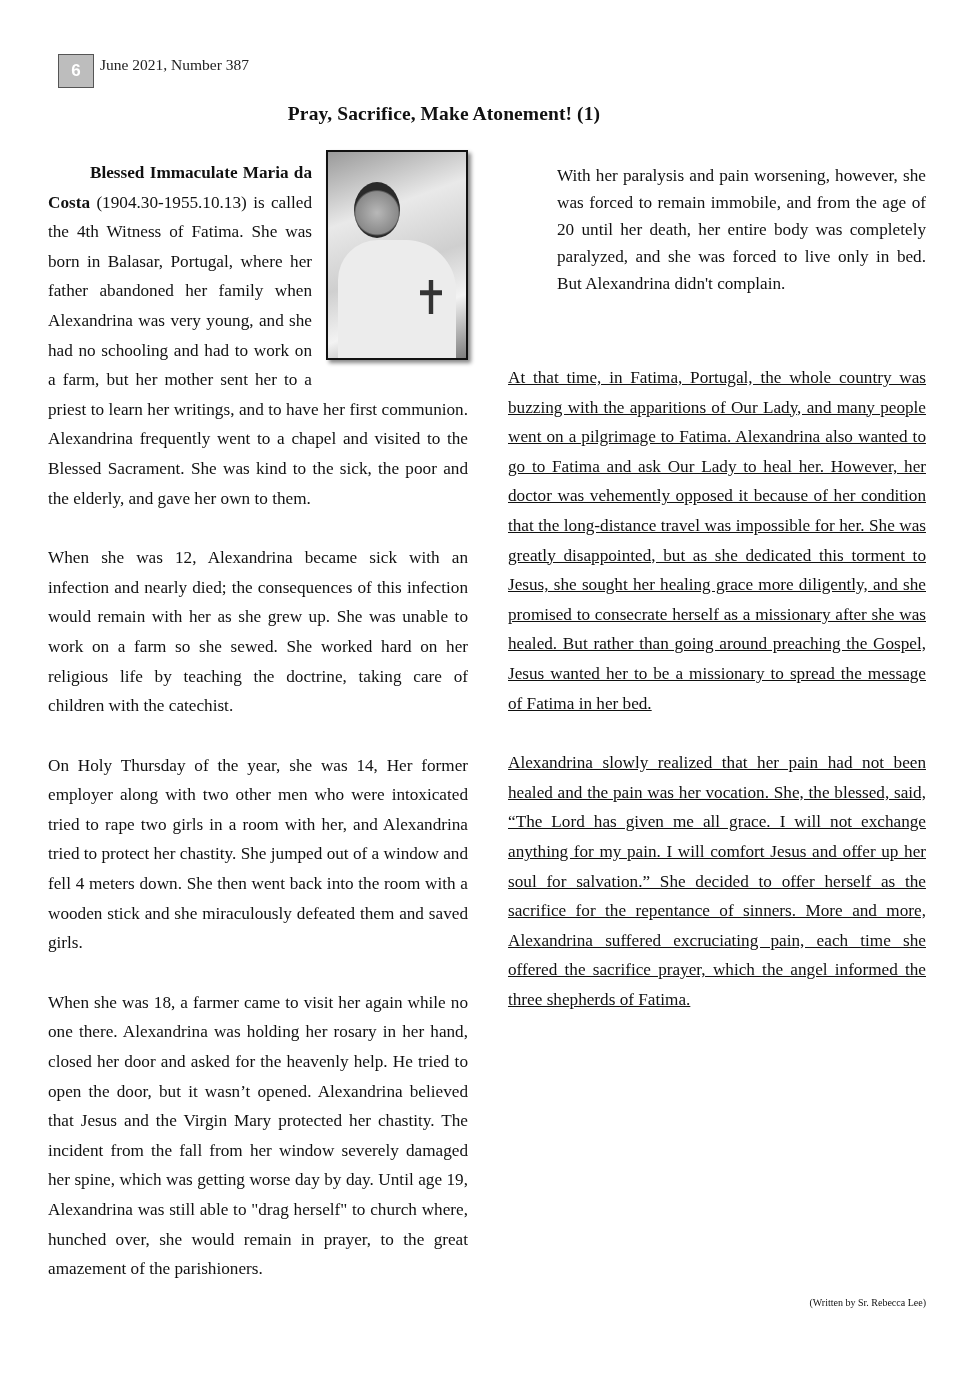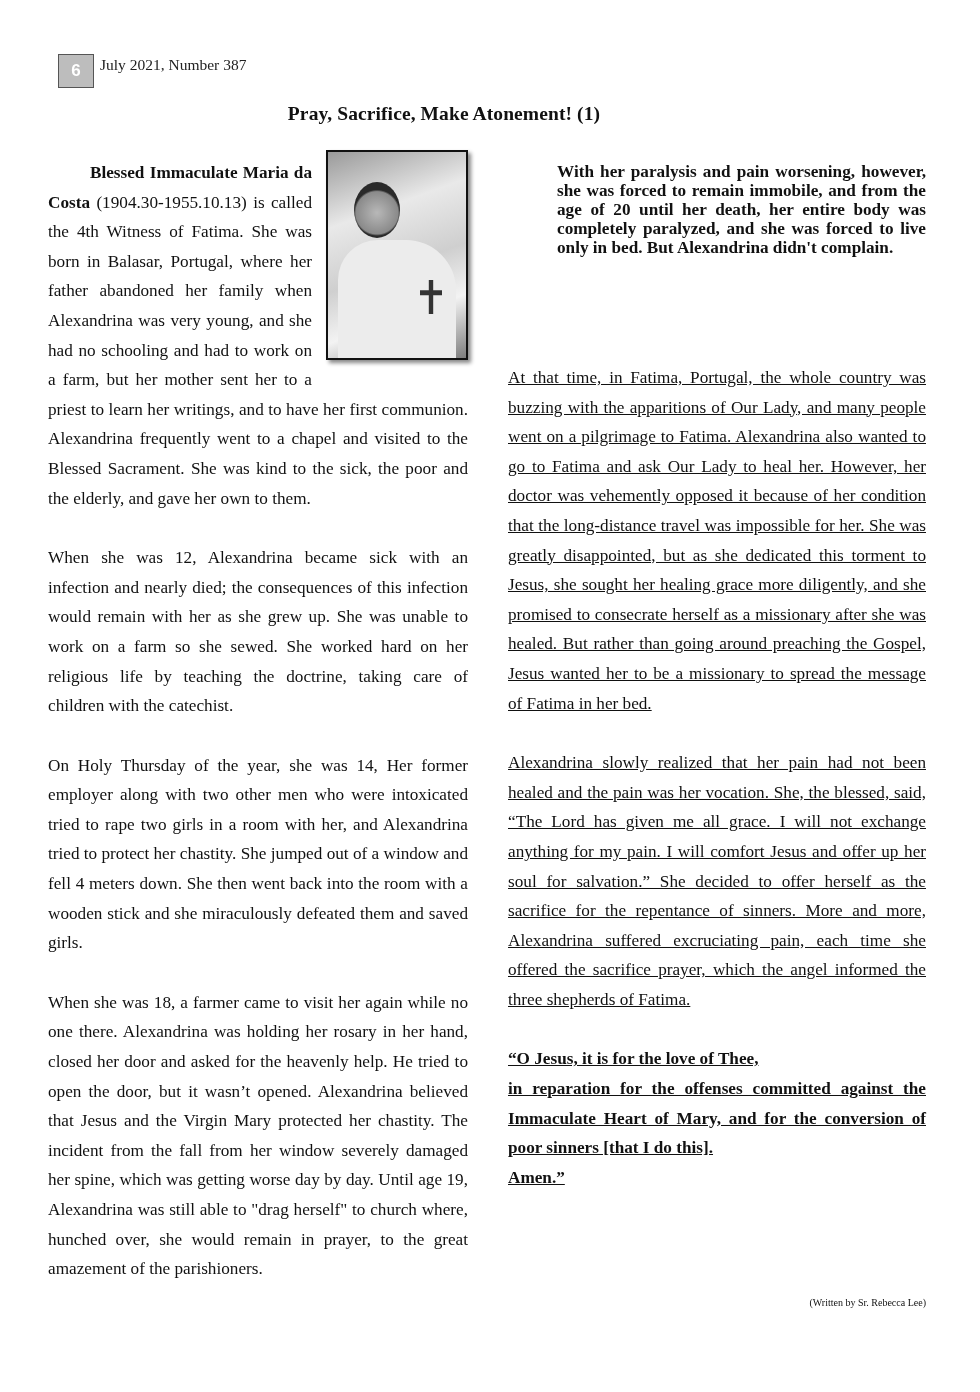--- a/index.html
+++ b/index.html
@@ -10,42 +10,42 @@
               font-family:"Liberation Sans", sans-serif; font-weight:bold; font-size:17px;
               display:flex; align-items:center; justify-content:center; box-sizing:border-box; }
   .issue { margin-left:6px; font-size:15.5px; color:#222; margin-top:-12px; }
   .title { position:absolute; left:0; width:888px; top:103px; text-align:center;
            font-weight:bold; font-size:19.5px; letter-spacing:0.1px; }
   .col { position:absolute; font-size:17.2px; line-height:29.6px; text-align:justify; }
   .col p { margin:0 0 30px 0; }
   .left { left:48px; width:420px; top:158px; }
   .right { left:508px; width:418px; top:363px;text-decoration:underline; }
   .right-top { position:absolute; left:557px; width:369px; top:162px; font-size:17.2px;
-               line-height:19px; text-align:justify;font-weight:bold; }
+               line-height:27px; text-align:justify; }
   .photo { float:right; width:138px; height:206px; margin:-8px 0 6px 14px;
            border:2px solid #111; box-shadow:3px 3px 4px #888;
            background:linear-gradient(160deg,#9a9a9a 0%,#e9e9e9 30%,#cfcfcf 55%,#f3f3f3 75%,#7e7e7e 100%);
            position:relative; overflow:hidden; }
   .photo .head { position:absolute; left:26px; top:30px; width:46px; height:56px; border-radius:50%;
                  background:radial-gradient(circle at 50% 55%, #b8b8b8 0%, #8a8a8a 55%, #2a2a2a 60%); }
   .photo .body { position:absolute; left:10px; top:88px; width:118px; height:120px;
                  border-radius:40px 50px 0 0; background:#ececec; }
   .photo .crucifix { position:absolute; left:92px; top:128px; width:22px; height:34px; background:#333;
                      clip-path:polygon(40% 0,60% 0,60% 30%,100% 30%,100% 45%,60% 45%,60% 100%,40% 100%,40% 45%,0 45%,0 30%,40% 30%); }
   .lead-name { font-weight:bold; padding-left:42px; }
   .prayer { font-weight:bold; text-align:justify; margin:0; }
   .prayer span { display:block; }
   .credit { position:absolute; right:54px; top:1297px; font-size:10px; }
 </style>
 </head>
 <body>
 
 <div class="header">
   <div class="page-num">6</div>
-  <div class="issue">July 2021, Number 387</div>
+  <div class="issue">June 2021, Number 387</div>
 </div>
 
 <div class="title">Pray, Sacrifice, Make Atonement! (1)</div>
 
 <div class="right-top">
   <p style="margin:0">With her paralysis and pain worsening, however, she was forced to remain immobile, and from the age of 20 until her death, her entire body was completely paralyzed, and she was forced to live only in bed. But Alexandrina didn't complain.</p>
 </div>
 
 <div class="col left">
   <p>
@@ -58,20 +58,15 @@
     <span>(1904.30-1955.10.13) is called the 4th Witness of Fatima. She was born in Balasar, Portugal, where her father abandoned her family when Alexandrina was very young, and she had no schooling and had to work on a farm, but her mother sent her to a priest to learn her writings, and to have her first communion. Alexandrina frequently went to a chapel and visited to the Blessed Sacrament. She was kind to the sick, the poor and the elderly, and gave her own to them.</span>
   </p>
   <p>When she was 12, Alexandrina became sick with an infection and nearly died; the consequences of this infection would remain with her as she grew up. She was unable to work on a farm so she sewed. She worked hard on her religious life by teaching the doctrine, taking care of children with the catechist.</p>
   <p>On Holy Thursday of the year, she was 14, Her former employer along with two other men who were intoxicated tried to rape two girls in a room with her, and Alexandrina tried to protect her chastity. She jumped out of a window and fell 4 meters down. She then went back into the room with a wooden stick and she miraculously defeated them and saved girls.</p>
   <p>When she was 18, a farmer came to visit her again while no one there. Alexandrina was holding her rosary in her hand, closed her door and asked for the heavenly help. He tried to open the door, but it wasn’t opened. Alexandrina believed that Jesus and the Virgin Mary protected her chastity. The incident from the fall from her window severely damaged her spine, which was getting worse day by day. Until age 19, Alexandrina was still able to "drag herself" to church where, hunched over, she would remain in prayer, to the great amazement of the parishioners.</p>
 </div>
 
 <div class="col right">
   <p>At that time, in Fatima, Portugal, the whole country was buzzing with the apparitions of Our Lady, and many people went on a pilgrimage to Fatima. Alexandrina also wanted to go to Fatima and ask Our Lady to heal her. However, her doctor was vehemently opposed it because of her condition that the long-distance travel was impossible for her. She was greatly disappointed, but as she dedicated this torment to Jesus, she sought her healing grace more diligently, and she promised to consecrate herself as a missionary after she was healed. But rather than going around preaching the Gospel, Jesus wanted her to be a missionary to spread the message of Fatima in her bed.</p>
   <p>Alexandrina slowly realized that her pain had not been healed and the pain was her vocation. She, the blessed, said, “The Lord has given me all grace. I will not exchange anything for my pain. I will comfort Jesus and offer up her soul for salvation.” She decided to offer herself as the sacrifice for the repentance of sinners. More and more, Alexandrina suffered excruciating pain, each time she offered the sacrifice prayer, which the angel informed the three shepherds of Fatima.</p>
-  <div class="prayer">
-    <span>“O Jesus, it is for the love of Thee,</span>
-    <span style="text-align:justify;">in reparation for the offenses committed against the Immaculate Heart of Mary, and for the conversion of poor sinners [that I do this].</span>
-    <span>Amen.”</span>
-  </div>
 </div>
 
 <div class="credit">(Written by Sr. Rebecca Lee)</div>
 
 </body></html>

